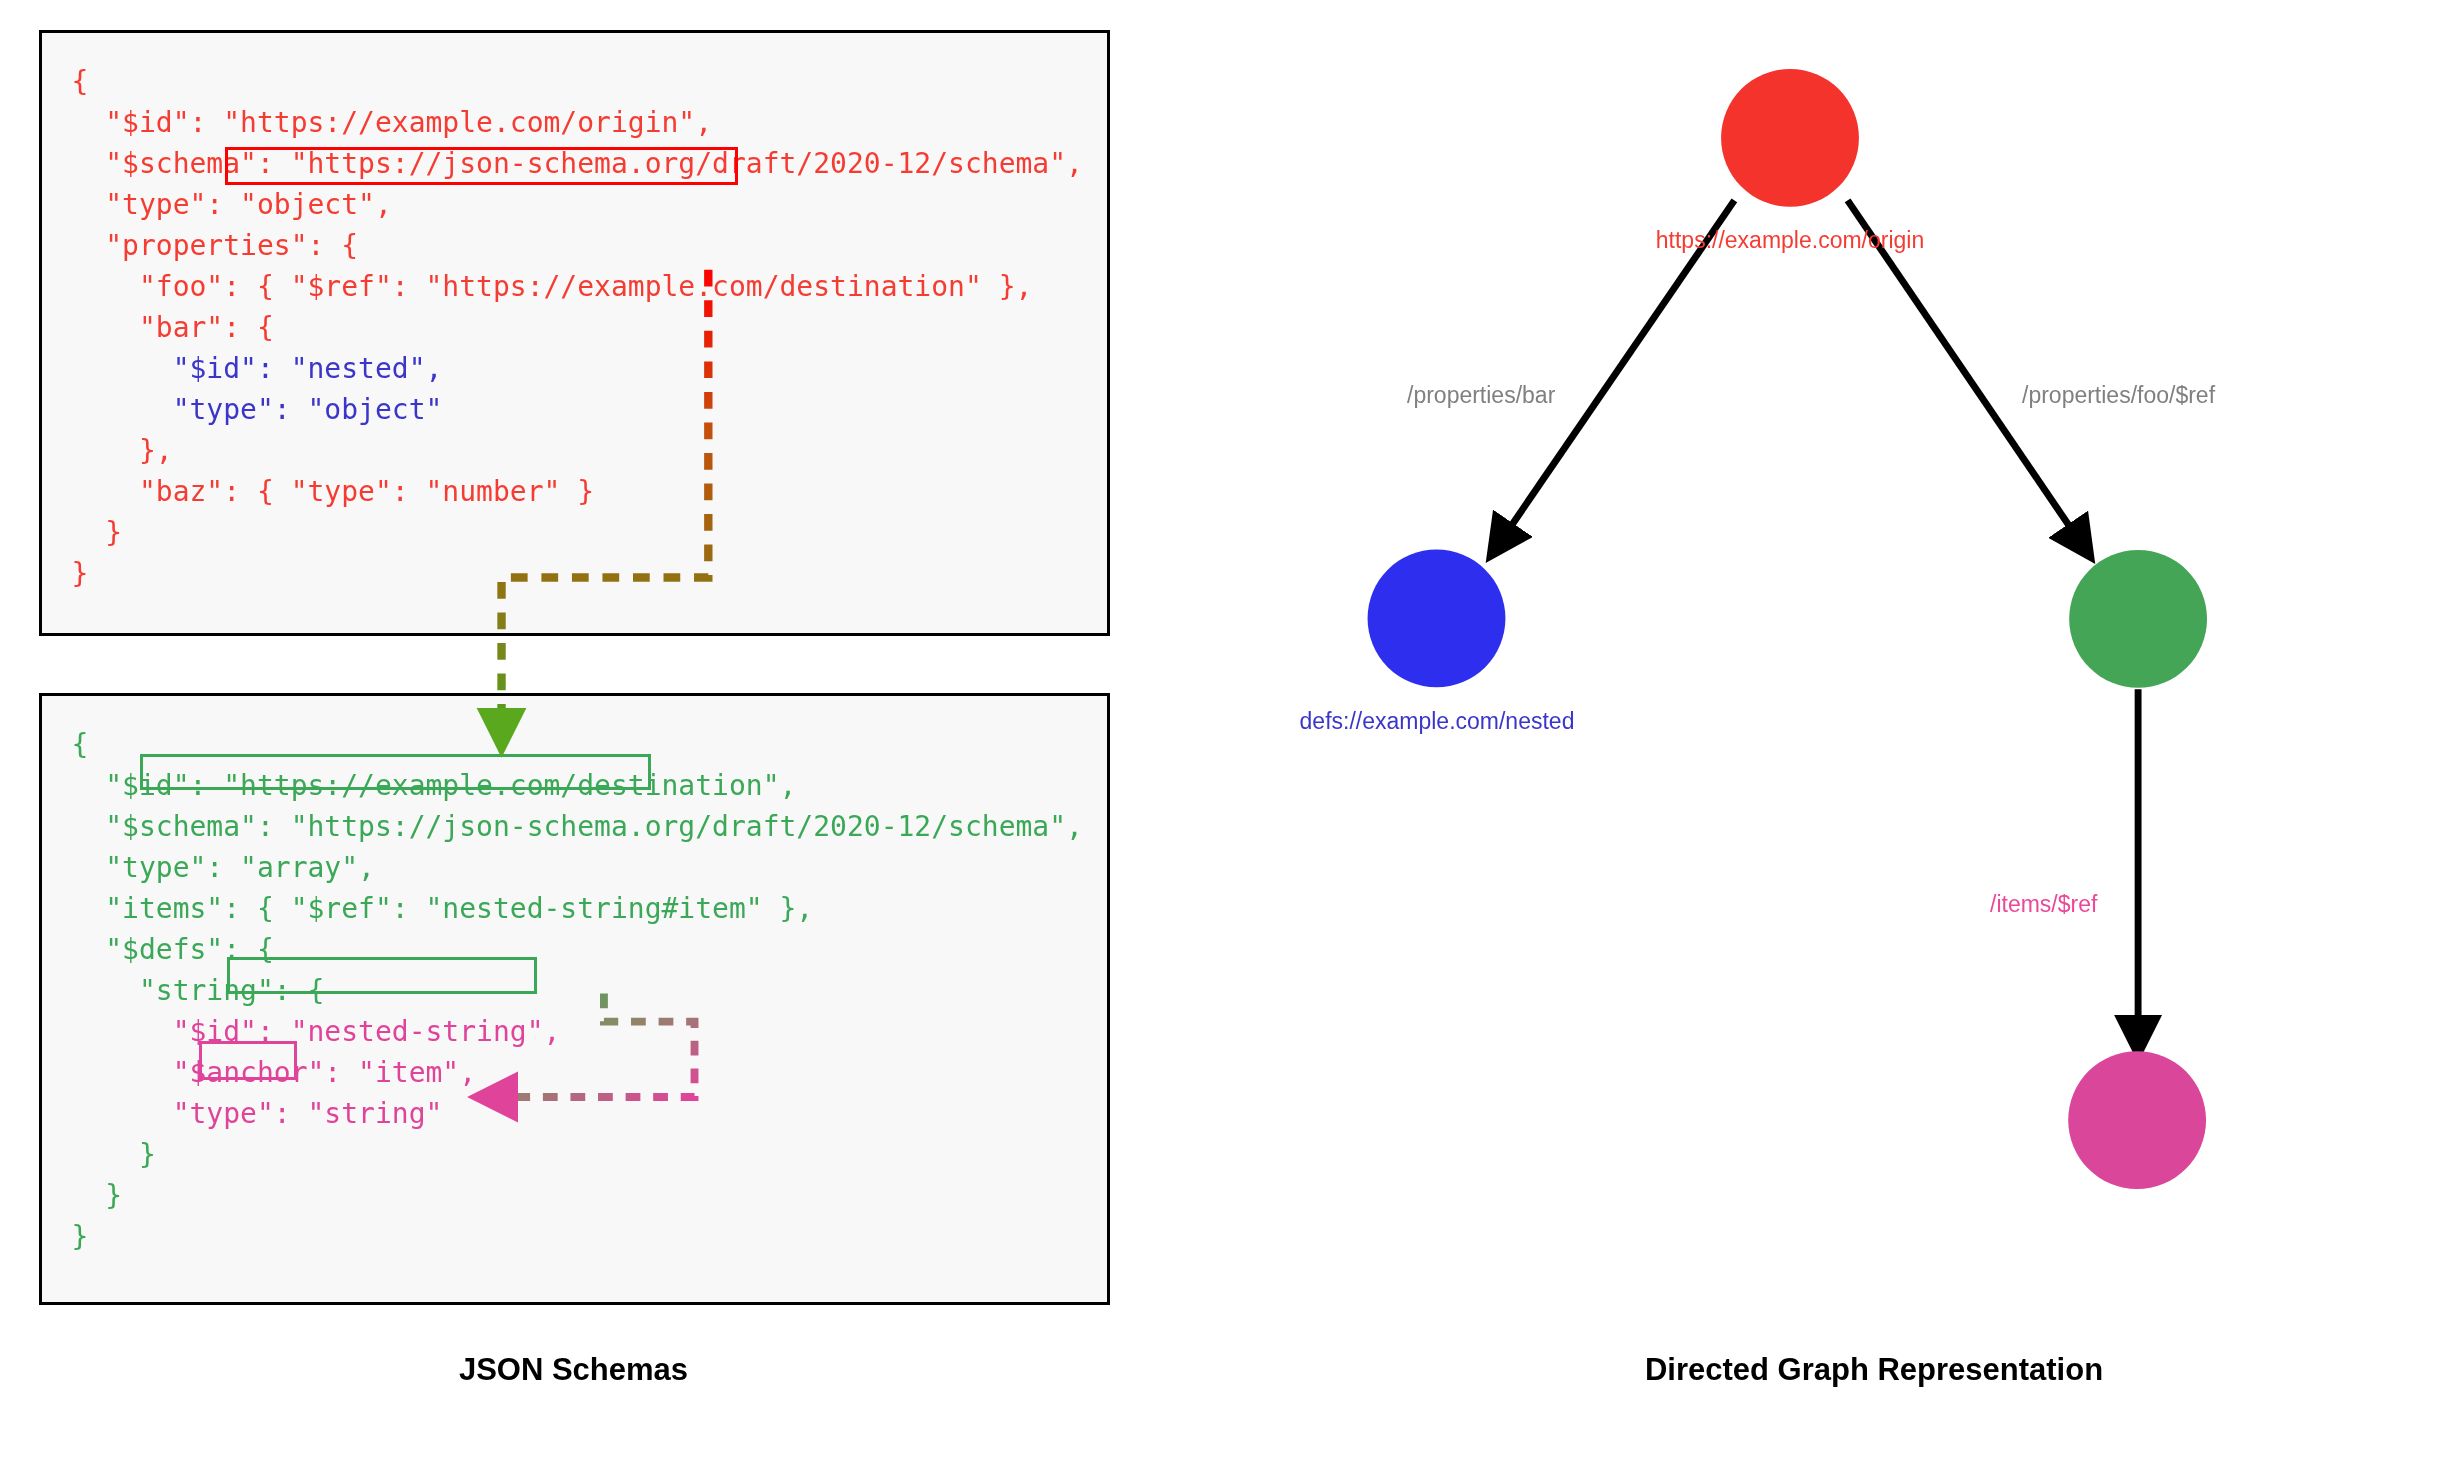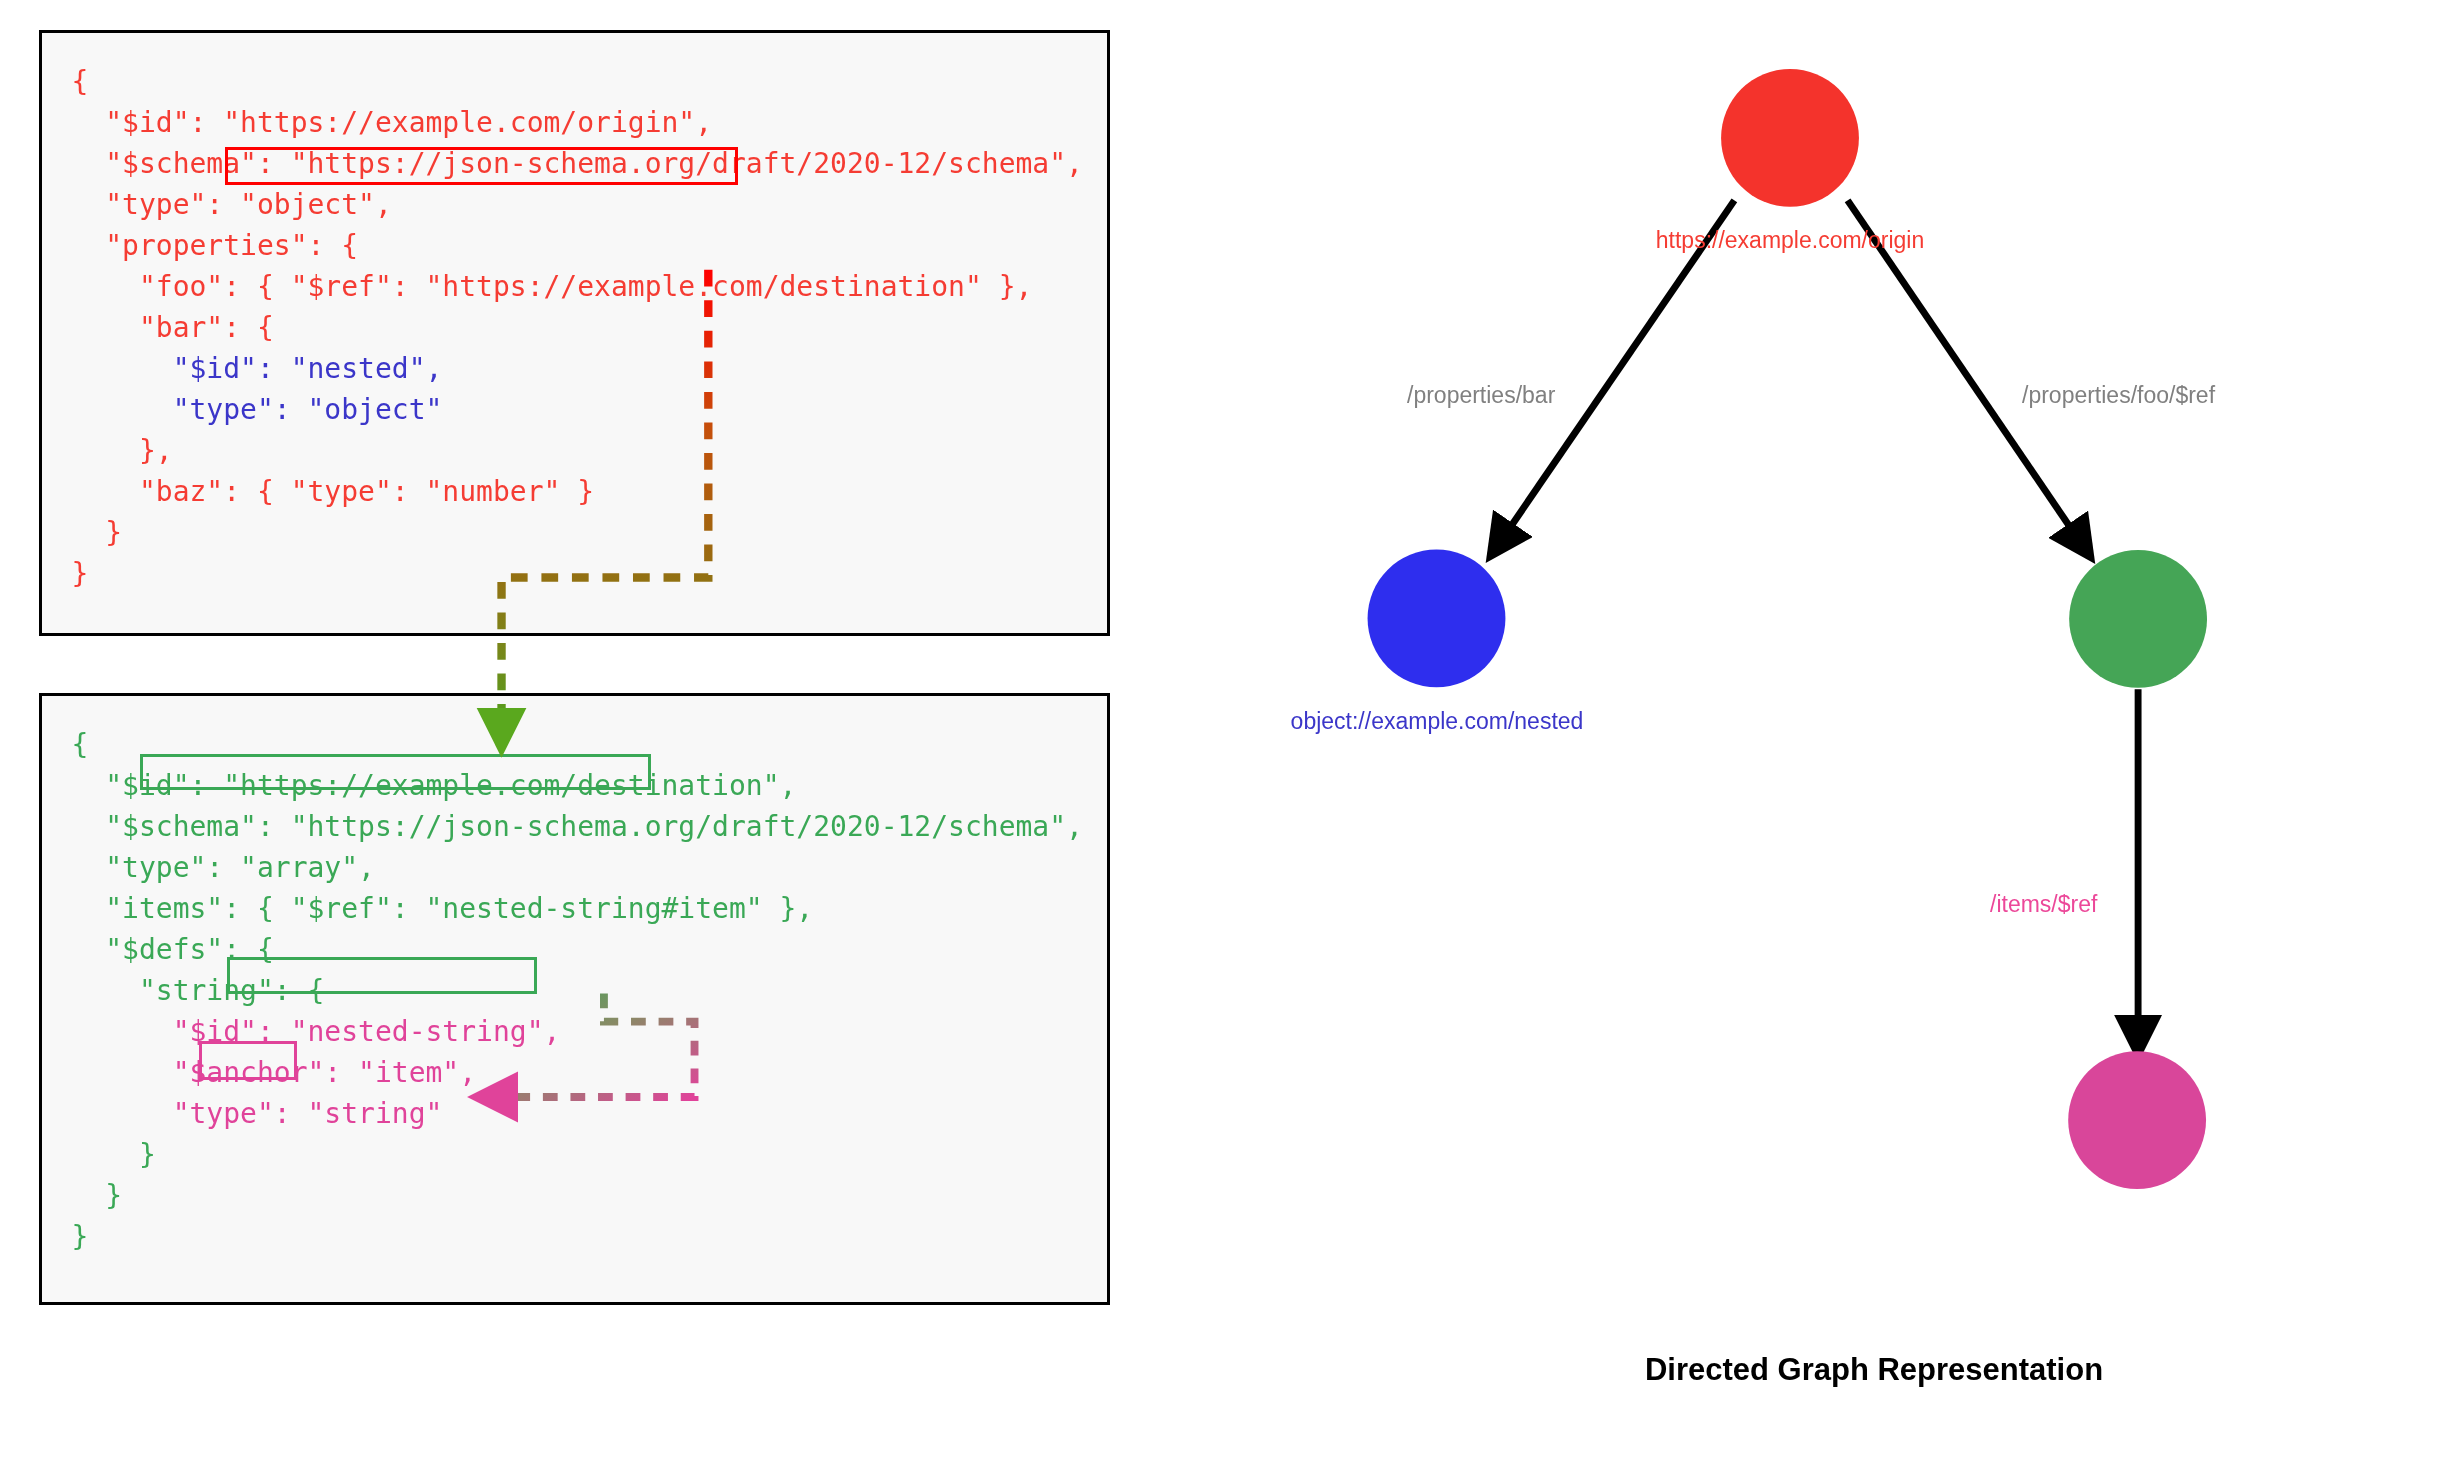--- a/index.html
+++ b/index.html
@@ -193,22 +193,23 @@
     <line x1="3752" y1="407" x2="4232" y2="1112" stroke="#000000" stroke-width="14" marker-end="url(#arrowBlack)"></line>
     <line x1="4342" y1="1400" x2="4342" y2="2118" stroke="#000000" stroke-width="14" marker-end="url(#arrowBlack)"></line>
 
     <circle id="node-origin" cx="3635" cy="280" r="140" fill="#f4332c"></circle>
     <circle id="node-nested" cx="2917" cy="1256" r="140" fill="#2e2eee"></circle>
     <circle id="node-destination" cx="4342" cy="1257" r="140" fill="#45a556"></circle>
     <circle id="node-nested-string" cx="4340" cy="2275" r="140" fill="#d9469a"></circle>
   </svg>
 
   <div class="node-label" id="label-origin" style="left: 1790px; top: 227px; color: rgb(245, 60, 51);">https://example.com/origin</div>
-  <div class="node-label" id="label-nested" style="left: 1437px; top: 708px; color: rgb(59, 54, 201);">object://example.com/nested</div>
+  <div class="node-label" id="label-nested" style="left: 1437px; top: 708px; color: rgb(59, 54, 201);">defs://example.com/nested</div>
 
   <div class="edge-label" id="edge-label-bar" style="left: 1407px; top: 382px; color: rgb(128, 128, 128);">/properties/bar</div>
   <div class="edge-label" id="edge-label-foo" style="left: 2022px; top: 382px; color: rgb(128, 128, 128);">/properties/foo/$ref</div>
   <div class="edge-label" id="edge-label-items" style="left: 1990px; top: 891px; color: #ec4899;">/items/$ref</div>
 
+  <div class="caption" id="caption-left">JSON Schemas</div>
   <div class="caption" id="caption-right">Directed Graph Representation</div>
 
 </div>
 
 
 </body></html>

